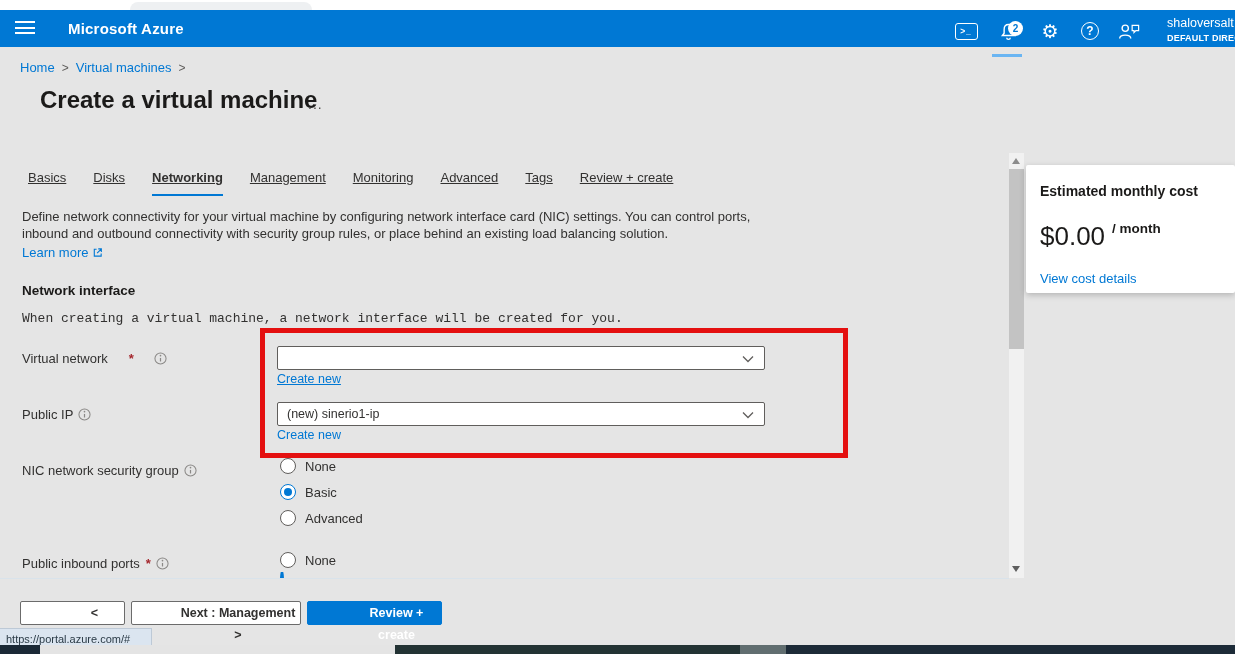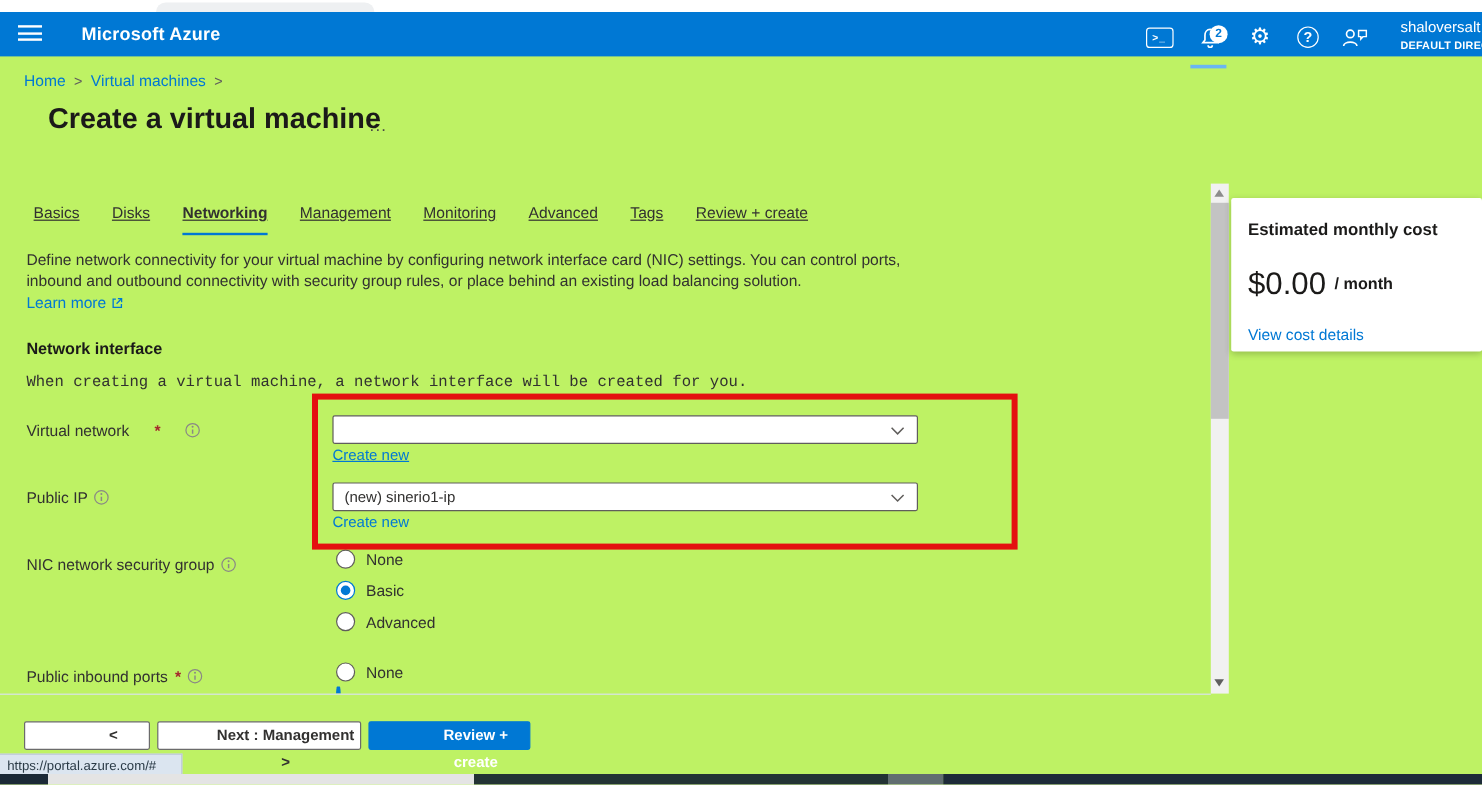--- a/index.html
+++ b/index.html
@@ -1,20 +1,20 @@
 <!DOCTYPE html>
 <html><head>
 <meta charset="utf-8">
 <style>
   * { margin:0; padding:0; box-sizing:border-box; }
   html,body { background:#fff; }
   #app {
     position:relative; width:1235px; height:654px; overflow:hidden;
     font-family:"Liberation Sans","DejaVu Sans",sans-serif;
-    font-size:13px; color:#323130; background:#bef264;
+    font-size:13px; color:#323130; background:#e5e5e5;
   }
   
   .top-strip { position:absolute; left:0; top:0; width:1235px; height:10px; background:#fff; }
   .chrome-frag { position:absolute; left:130px; top:2px; width:182px; height:8px; background:#eef0f2; border-radius:8px 8px 0 0; }
   
   .header { position:absolute; left:0; top:10px; width:1235px; height:37px; background:#0078d4; }
   .hamburger { position:absolute; left:15px; top:11px; width:20px; height:15px; cursor:pointer; }
   .hamburger span { display:block; width:20px; height:2px; background:#fff; margin-bottom:3.5px; }
   .brand { position:absolute; left:68px; top:10px; color:#fff; font-size:15px; font-weight:bold; letter-spacing:.2px; white-space:nowrap; }
   .searchbox {
@@ -87,21 +87,21 @@
   .scrollbar { position:absolute; left:1009px; top:153px; width:15px; height:425px; background:#f1f1f1; }
   .sb-up { position:absolute; left:3px; top:5px; width:0; height:0; border-left:4.5px solid transparent; border-right:4.5px solid transparent; border-bottom:6px solid #8c8c8c; cursor:pointer; }
   .sb-thumb { position:absolute; left:0; top:16px; width:15px; height:180px; background:#c3c3c3; cursor:pointer; }
   .sb-down { position:absolute; left:3px; bottom:6px; width:0; height:0; border-left:4.5px solid transparent; border-right:4.5px solid transparent; border-top:6px solid #5f5f5f; cursor:pointer; }
   
   .cost-card {
     position:absolute; left:1026px; top:165px; width:209px; height:128px; background:#fff;
     box-shadow:0 2px 6px rgba(0,0,0,.22); border-radius:2px; padding:18px 14px 0 14px;
   }
   .cost-title { font-weight:bold; font-size:14px; color:#1b1a19; }
-  .cost-amount-row { margin-top:22px; display:flex; align-items:center; gap:7px; }
+  .cost-amount-row { margin-top:22px; display:flex; align-items:flex-start; gap:7px; }
   .cost-amount { font-size:26px; color:#1b1a19; }
   .cost-suffix { font-size:13.5px; font-weight:bold; color:#1b1a19; }
   .cost-link { display:inline-block; margin-top:19px; color:#0078d4; cursor:pointer;text-align:center; }
   
   .btn {
     position:absolute; top:601px; height:24px; background:#fff; border:1px solid #6b6b6b; border-radius:2px;
     font-family:inherit; font-size:12.5px; font-weight:600; color:#323130; cursor:pointer; text-align:center; line-height:22px;padding-left:44px;
   }
   .btn-prev { left:20px; width:105px; }
   .btn-next { left:131px; width:170px; }

